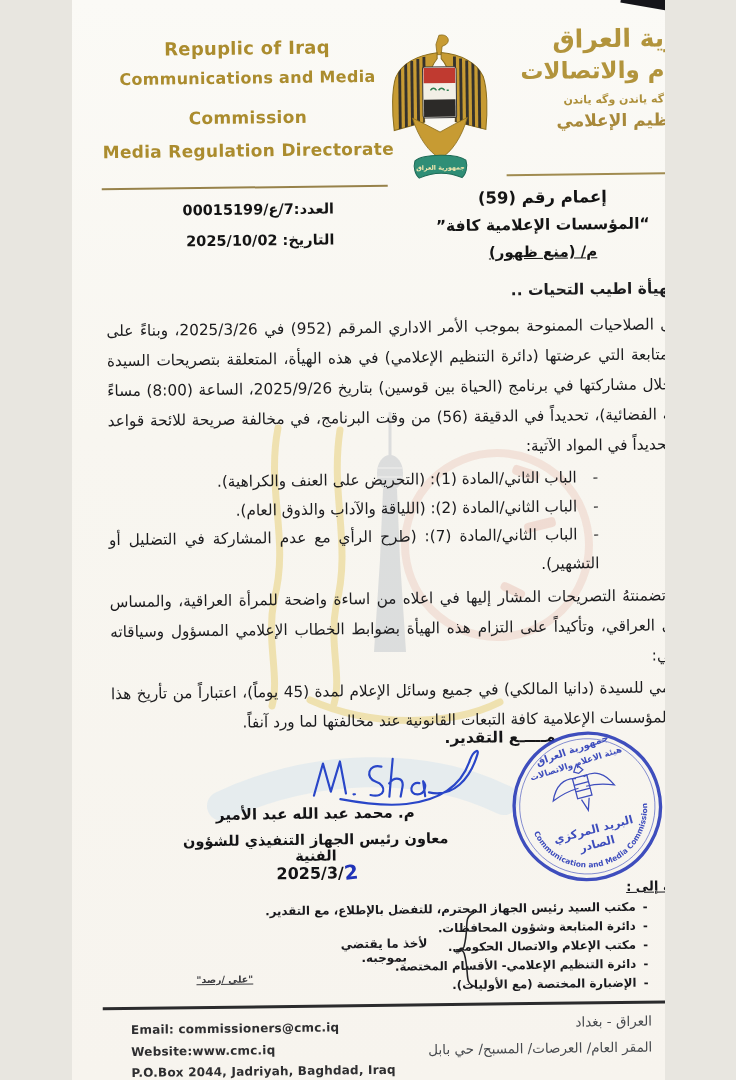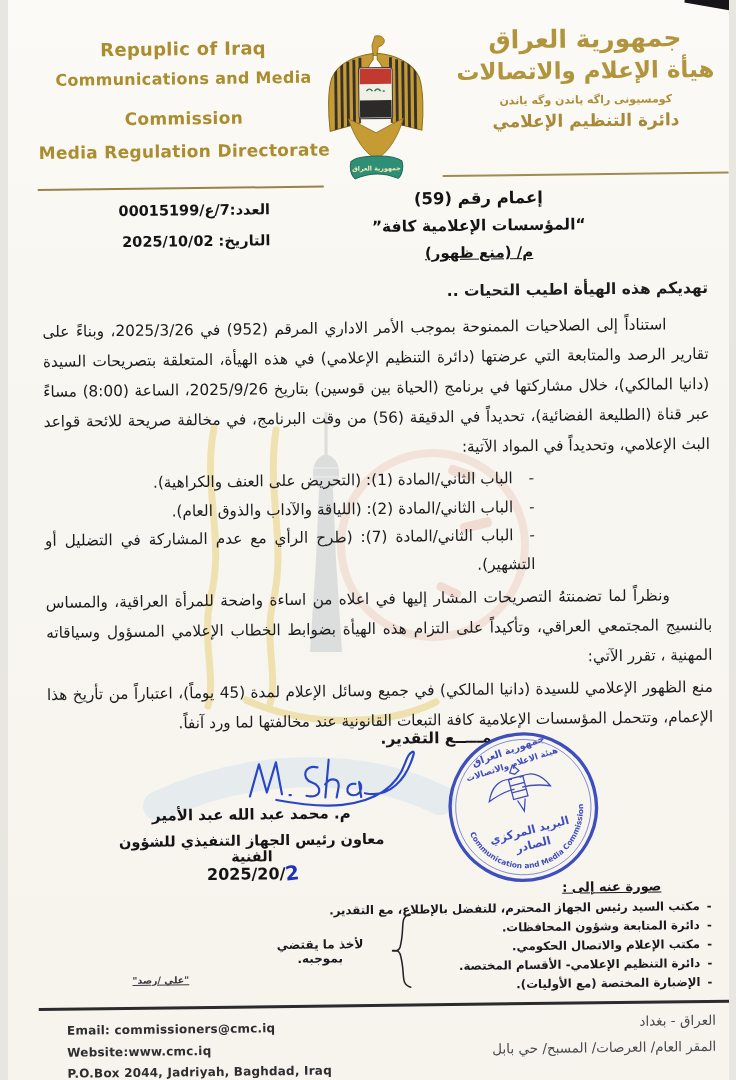--- a/index.html
+++ b/index.html
@@ -1,17 +1,17 @@
 <!DOCTYPE html>
 <html lang="ar"><head>
 <meta charset="utf-8">
 <style>
   html,body{margin:0;padding:0;background:#e8e6e0;}
   .page{
-    position:relative;width:721px;height:1080px;margin:0 auto;
+    position:relative;width:593px;height:1080px;margin:0 auto;
     background:linear-gradient(180deg,#fbfaf6 0%,#f8f6f0 40%,#f7f4ee 100%);
     overflow:hidden;font-family:"DejaVu Sans",sans-serif;color:#1d1d1f;
   }
   .wm{position:absolute;left:0;top:0;z-index:0;pointer-events:none;}
   .corner-artifact{position:absolute;top:-5px;right:-8px;width:52px;height:12px;background:#15151a;transform:rotate(10deg);z-index:3;}
   .sheet{position:absolute;inset:0;z-index:1;transform:rotate(-0.7deg);transform-origin:50% 42%;}
 
   
   .hdr-left{position:absolute;left:30px;top:36px;width:300px;text-align:center;color:#ab8c2e;font-weight:bold;letter-spacing:.3px;}
   .hdr-left .l1{font-size:18px;margin-bottom:10px;}
@@ -186,21 +186,21 @@
         <path d="M54 51 l1.5 0"></path>
         <path d="M84 22 C70 18 66 34 78 38 C90 42 88 56 72 52"></path>
         <path d="M96 14 L92 54 M92 40 C98 32 108 34 106 44 L104 54"></path>
         <path d="M124 40 C114 38 112 52 122 52 C130 52 132 42 128 38 L130 54"></path>
         <path d="M134 50 C160 56 178 36 186 10 C188 4 182 6 178 16 C170 40 150 58 110 62 C90 64 60 60 40 56"></path>
       </g>
     </svg>
     <div class="sig-name">م. محمد عبد الله عبد الأمير</div>
     <div class="sig-title">معاون رئيس الجهاز التنفيذي للشؤون الفنية</div>
     <div class="sig-date">
-      <span>2025/20/</span><span class="hand2">2</span>
+      <span>2025/3/</span><span class="hand2">2</span>
     </div>
 
     <svg class="stamp" viewBox="0 0 160 160" aria-hidden="true">
       <defs>
         <path id="arcB" d="M 20 82 A 60 60 0 0 0 140 82"></path>
       </defs>
       <g fill="none" stroke="#2b3cb8">
         <circle cx="80" cy="80" r="74" stroke-width="3.4"></circle>
         <circle cx="80" cy="80" r="68.5" stroke-width="0.9" opacity="0.65"></circle>
       </g>

